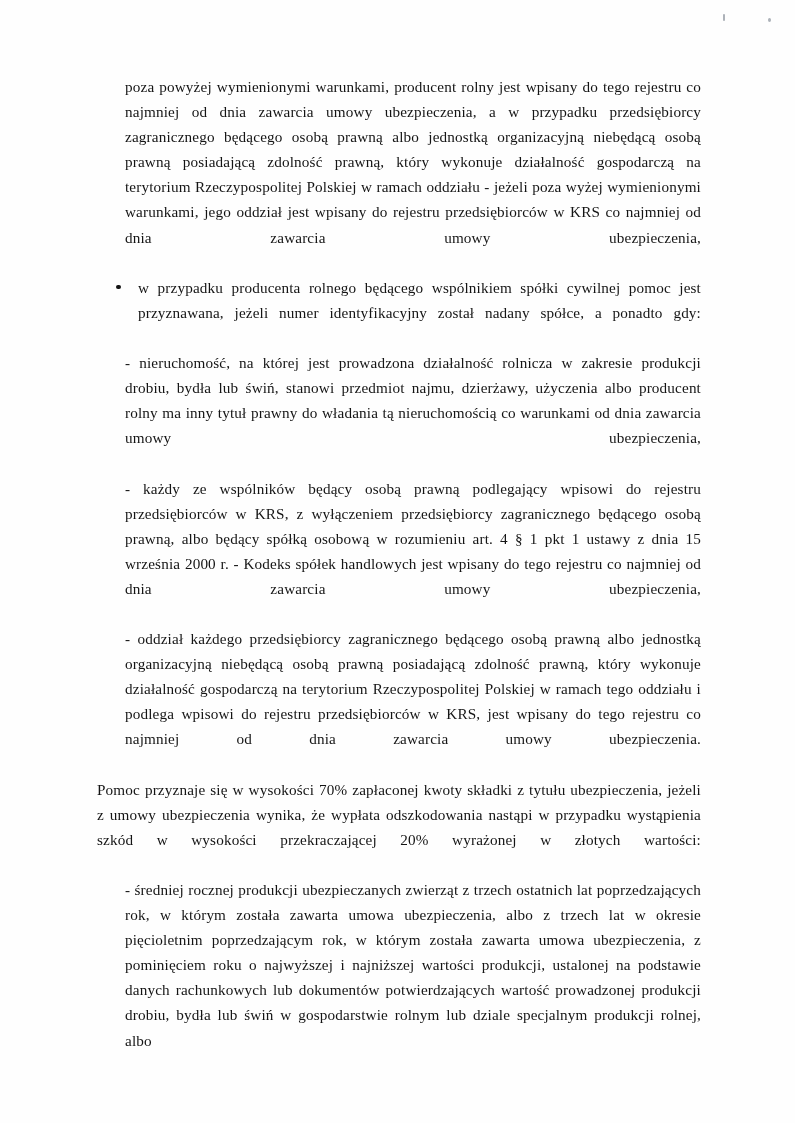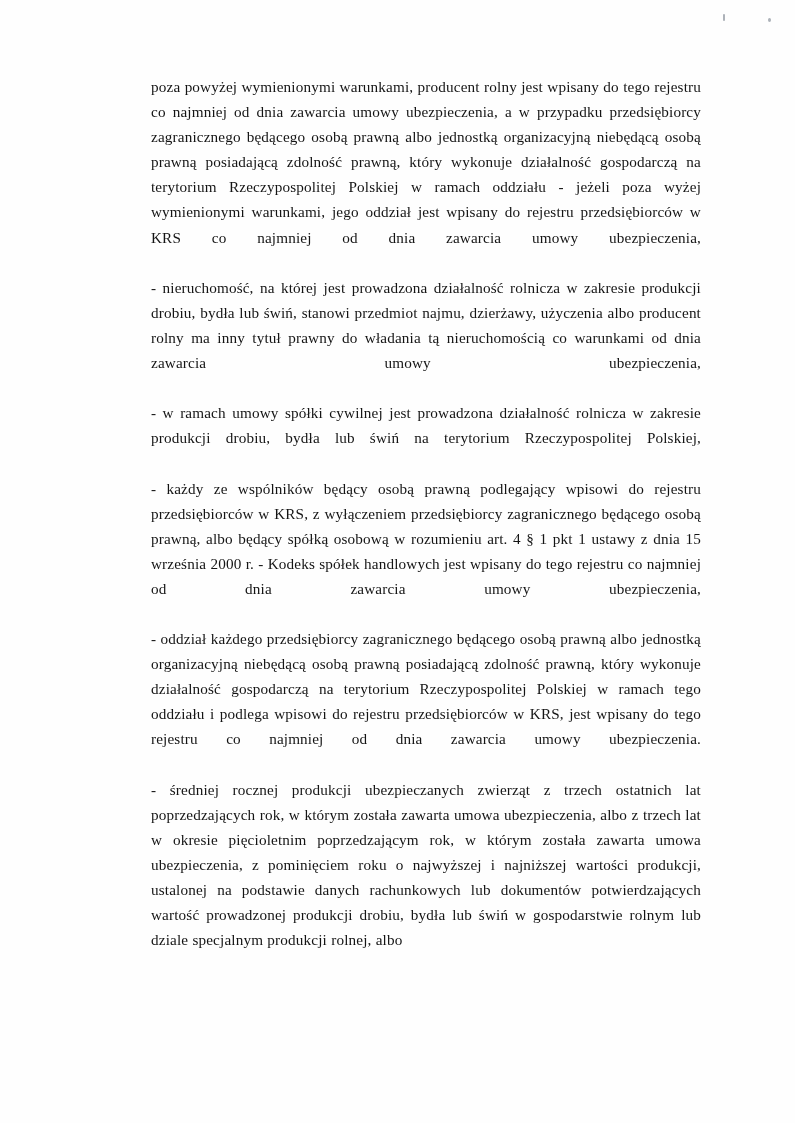--- a/index.html
+++ b/index.html
@@ -52,21 +52,21 @@
     color: #141414;
   }
 
   
   .lvl-flush {
     margin-left: 0;
   }
 
   
   .lvl-indent {
-    margin-left: 54px;
+    margin-left: 28px;
   }
 
   
   .bullet-row {
     position: relative;
     margin-left: 41px;
   }
   .bullet-row .bullet-dot {
     position: absolute;
     left: -22px;
@@ -96,27 +96,31 @@
 
 <div id="page">
 
   <span class="speck speck-a"></span>
   <span class="speck speck-b"></span>
 
   <div class="doc-body soft-blur">
 
     <p class="para lvl-indent">poza powyżej wymienionymi warunkami, producent rolny jest wpisany do tego rejestru co najmniej od dnia zawarcia umowy ubezpieczenia, a w przypadku przedsiębiorcy zagranicznego będącego osobą prawną albo jednostką organizacyjną niebędącą osobą prawną posiadającą zdolność prawną, który wykonuje działalność gospodarczą na terytorium Rzeczypospolitej Polskiej w ramach oddziału - jeżeli poza wyżej wymienionymi warunkami, jego oddział jest wpisany do rejestru przedsiębiorców w KRS co najmniej od dnia zawarcia umowy ubezpieczenia,</p>
 
+    <div class="bullet-row">
+      <span class="bullet-dot"></span>
+      <p class="para" style="margin-left:0;">w przypadku producenta rolnego będącego wspólnikiem spółki cywilnej pomoc jest przyznawana, jeżeli numer identyfikacyjny został nadany spółce, a ponadto gdy:</p>
+    </div>
 
     <p class="para lvl-indent">- nieruchomość, na której jest prowadzona działalność rolnicza w zakresie produkcji drobiu, bydła lub świń, stanowi przedmiot najmu, dzierżawy, użyczenia albo producent rolny ma inny tytuł prawny do władania tą nieruchomością co warunkami od dnia zawarcia umowy ubezpieczenia,</p>
 
-    <p class="para lvl-indent">- w ramach umowy spółki cywilnej jest prowadzona działalność rolnicza w zakresie produkcji drobiu, bydła lub świń na terytorium Rzeczypospolitej Polskiej,</p>
 
     <p class="para lvl-indent">- każdy ze wspólników będący osobą prawną podlegający wpisowi do rejestru przedsiębiorców w KRS, z wyłączeniem przedsiębiorcy zagranicznego będącego osobą prawną, albo będący spółką osobową w rozumieniu art. 4 § 1 pkt 1 ustawy z dnia 15 września 2000 r. - Kodeks spółek handlowych jest wpisany do tego rejestru co najmniej od dnia zawarcia umowy ubezpieczenia,</p>
 
     <p class="para lvl-indent">- oddział każdego przedsiębiorcy zagranicznego będącego osobą prawną albo jednostką organizacyjną niebędącą osobą prawną posiadającą zdolność prawną, który wykonuje działalność gospodarczą na terytorium Rzeczypospolitej Polskiej w ramach tego oddziału i podlega wpisowi do rejestru przedsiębiorców w KRS, jest wpisany do tego rejestru co najmniej od dnia zawarcia umowy ubezpieczenia.</p>
 
 
+    <p class="para lvl-flush">Pomoc przyznaje się w wysokości 70% zapłaconej kwoty składki z tytułu ubezpieczenia, jeżeli z umowy ubezpieczenia wynika, że wypłata odszkodowania nastąpi w przypadku wystąpienia szkód w wysokości przekraczającej 20% wyrażonej w złotych wartości:</p>
 
     <p class="para lvl-indent no-stretch">- średniej rocznej produkcji ubezpieczanych zwierząt z trzech ostatnich lat poprzedzających rok, w którym została zawarta umowa ubezpieczenia, albo z trzech lat w okresie pięcioletnim poprzedzającym rok, w którym została zawarta umowa ubezpieczenia, z pominięciem roku o najwyższej i najniższej wartości produkcji, ustalonej na podstawie danych rachunkowych lub dokumentów potwierdzających wartość prowadzonej produkcji drobiu, bydła lub świń w gospodarstwie rolnym lub dziale specjalnym produkcji rolnej, albo</p>
 
   </div>
 </div>
 
 </body></html>

